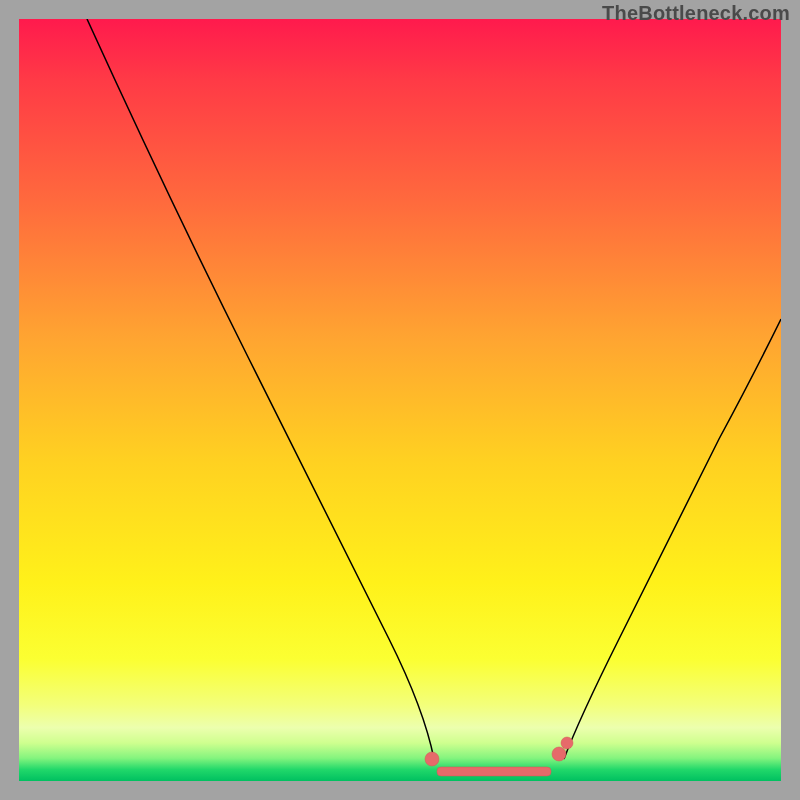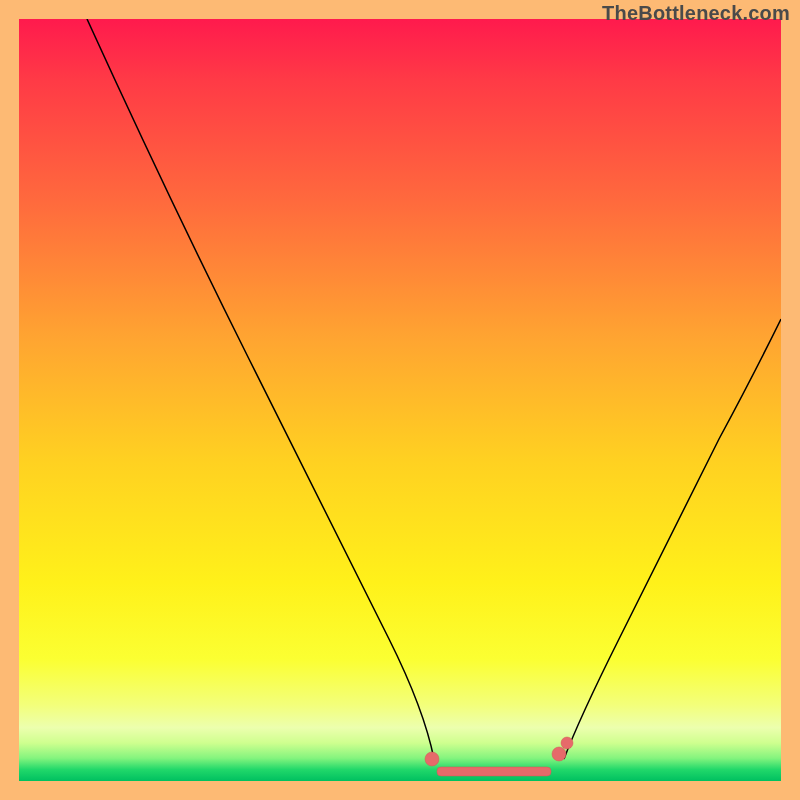--- a/index.html
+++ b/index.html
@@ -11,21 +11,21 @@
     overflow: hidden;
     position: relative;
     font-family: Arial, Helvetica, sans-serif;
   }
   .frame {
     position: absolute;
     left: 0;
     top: 0;
     width: 800px;
     height: 800px;
-    background: #fdba74;
+    background: #a3a3a3;
   }
   .plot-area {
     position: absolute;
     left: 19px;
     top: 19px;
     width: 762px;
     height: 762px;
     
     background: linear-gradient(
       to bottom,

